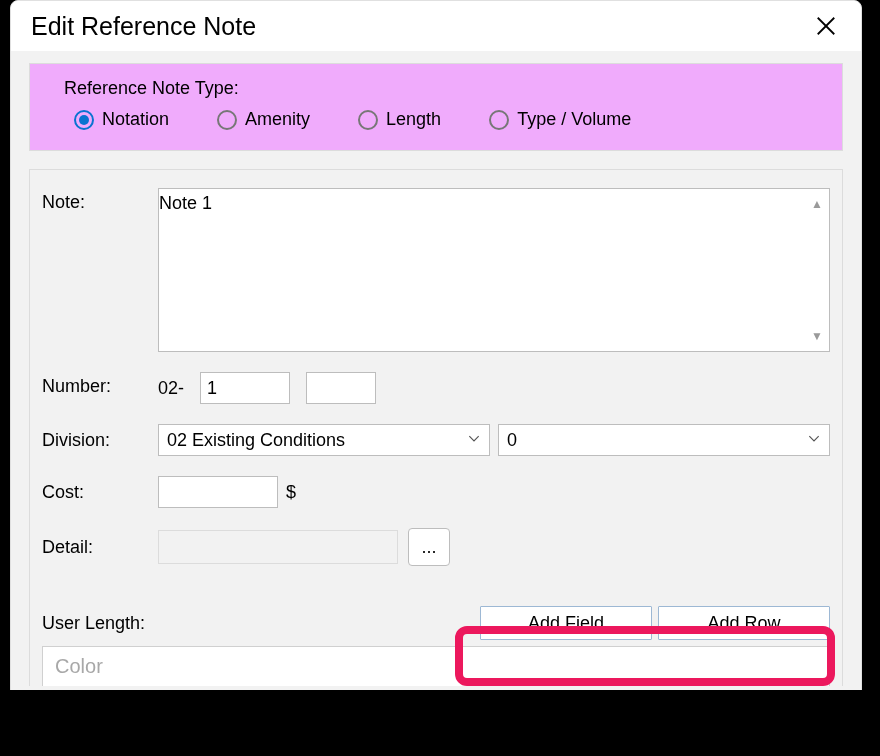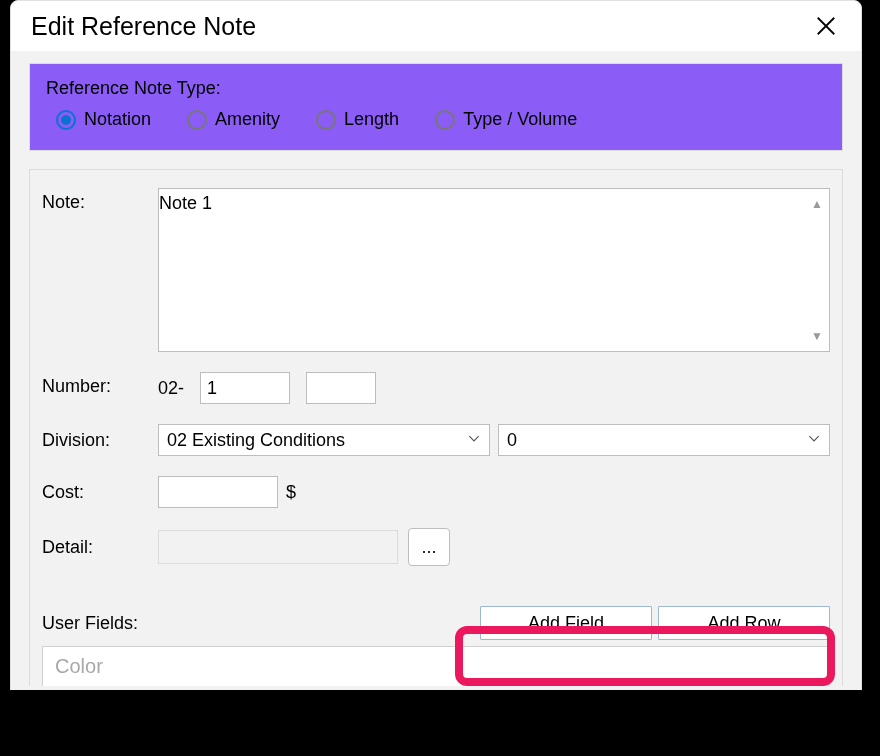--- a/index.html
+++ b/index.html
@@ -52,32 +52,32 @@
     font-size: 24px;
   }
 
   .body {
     padding: 12px 18px 0 18px;
     background: #f2f2f2;
   }
 
   .panel {
     border: 1px solid #dcdcdc;
-    background: #8b5cf6;
-    padding: 14px 18px 20px 16px;
+    background: #f0abfc;
+    padding: 14px 18px 20px 34px;
     margin-bottom: 18px;
   }
   .panel-heading {
     font-size: 18px;
     margin-bottom: 10px;
   }
   .radio-row {
     display: flex;
     align-items: center;
-    gap: 36px;
+    gap: 48px;
     padding-left: 10px;
   }
   .radio-item {
     display: flex;
     align-items: center;
     gap: 8px;
     cursor: pointer;
     font-size: 18px;
   }
   .radio-circle {
@@ -381,21 +381,21 @@
 
         <div class="row" style="align-items:center;">
           <div class="form-label" style="padding-top:0">Detail:</div>
           <div class="detail-row">
             <input class="detail-input" disabled="" value="" style="">
             <button class="browse">...</button>
           </div>
         </div>
 
         <div class="user-fields-row">
-          <div class="form-label" style="padding-top:0">User Fields:</div>
+          <div class="form-label" style="padding-top:0">User Length:</div>
           <div class="user-fields-buttons">
             <button class="std">Add Field</button>
             <button class="std">Add Row</button>
           </div>
         </div>
 
         <div class="table-stub">
           <span>Color</span>
         </div>
 

